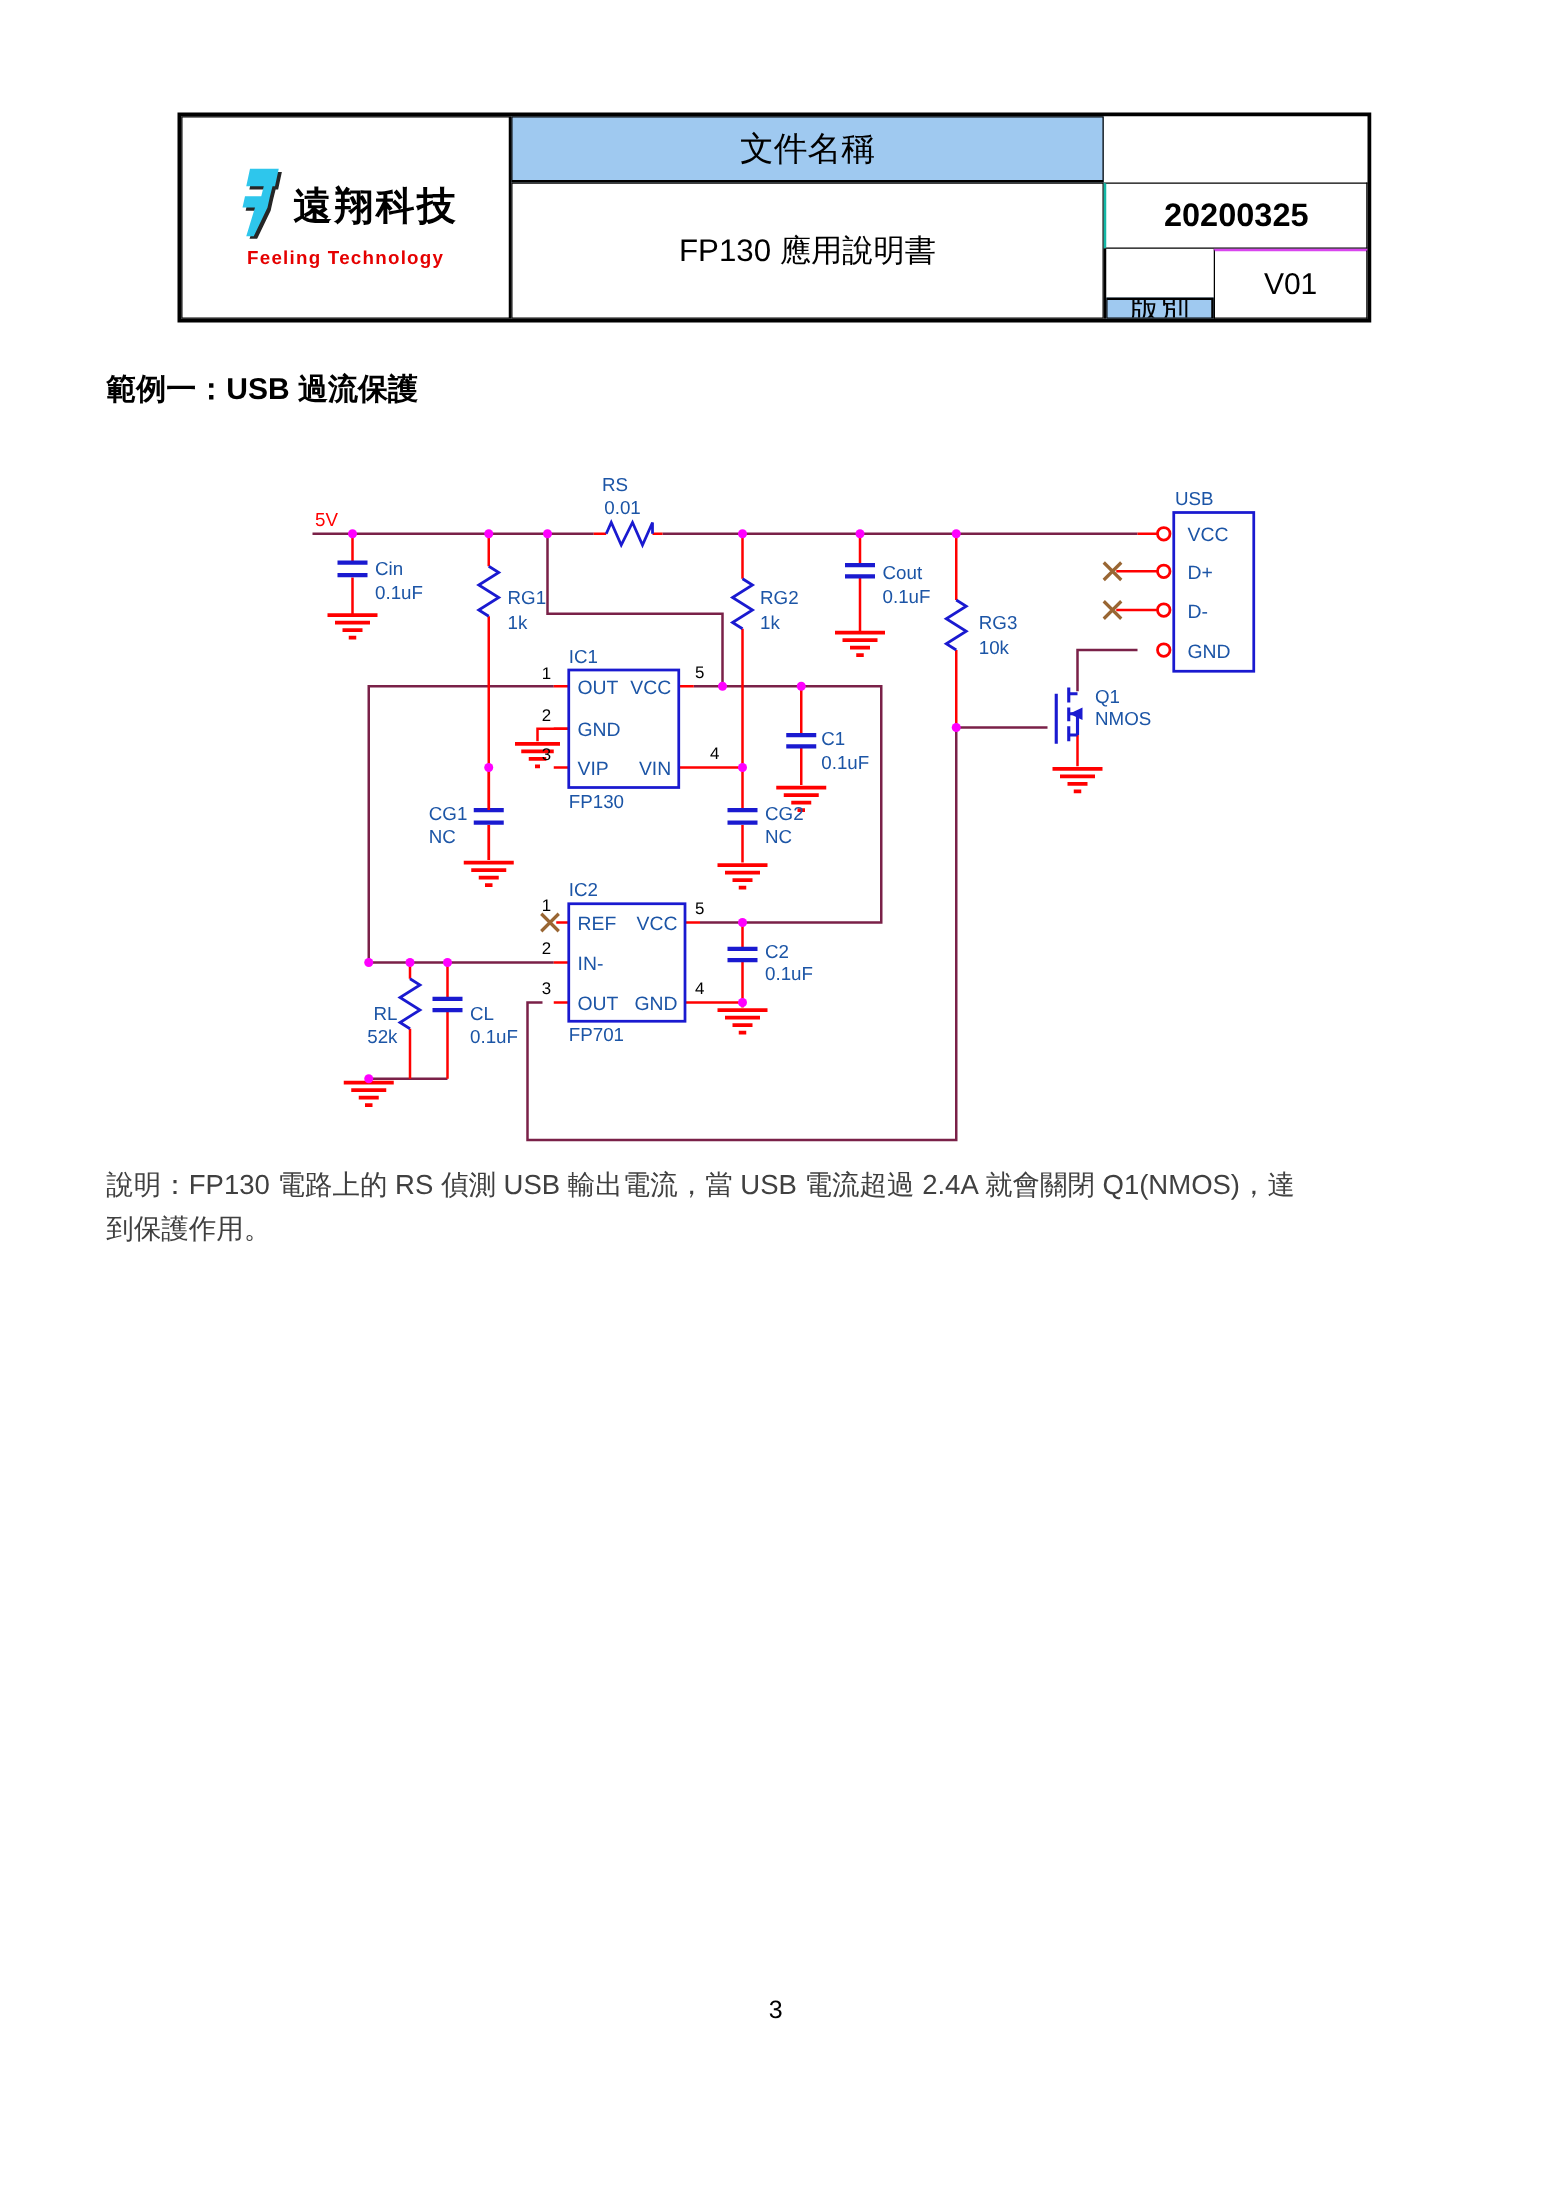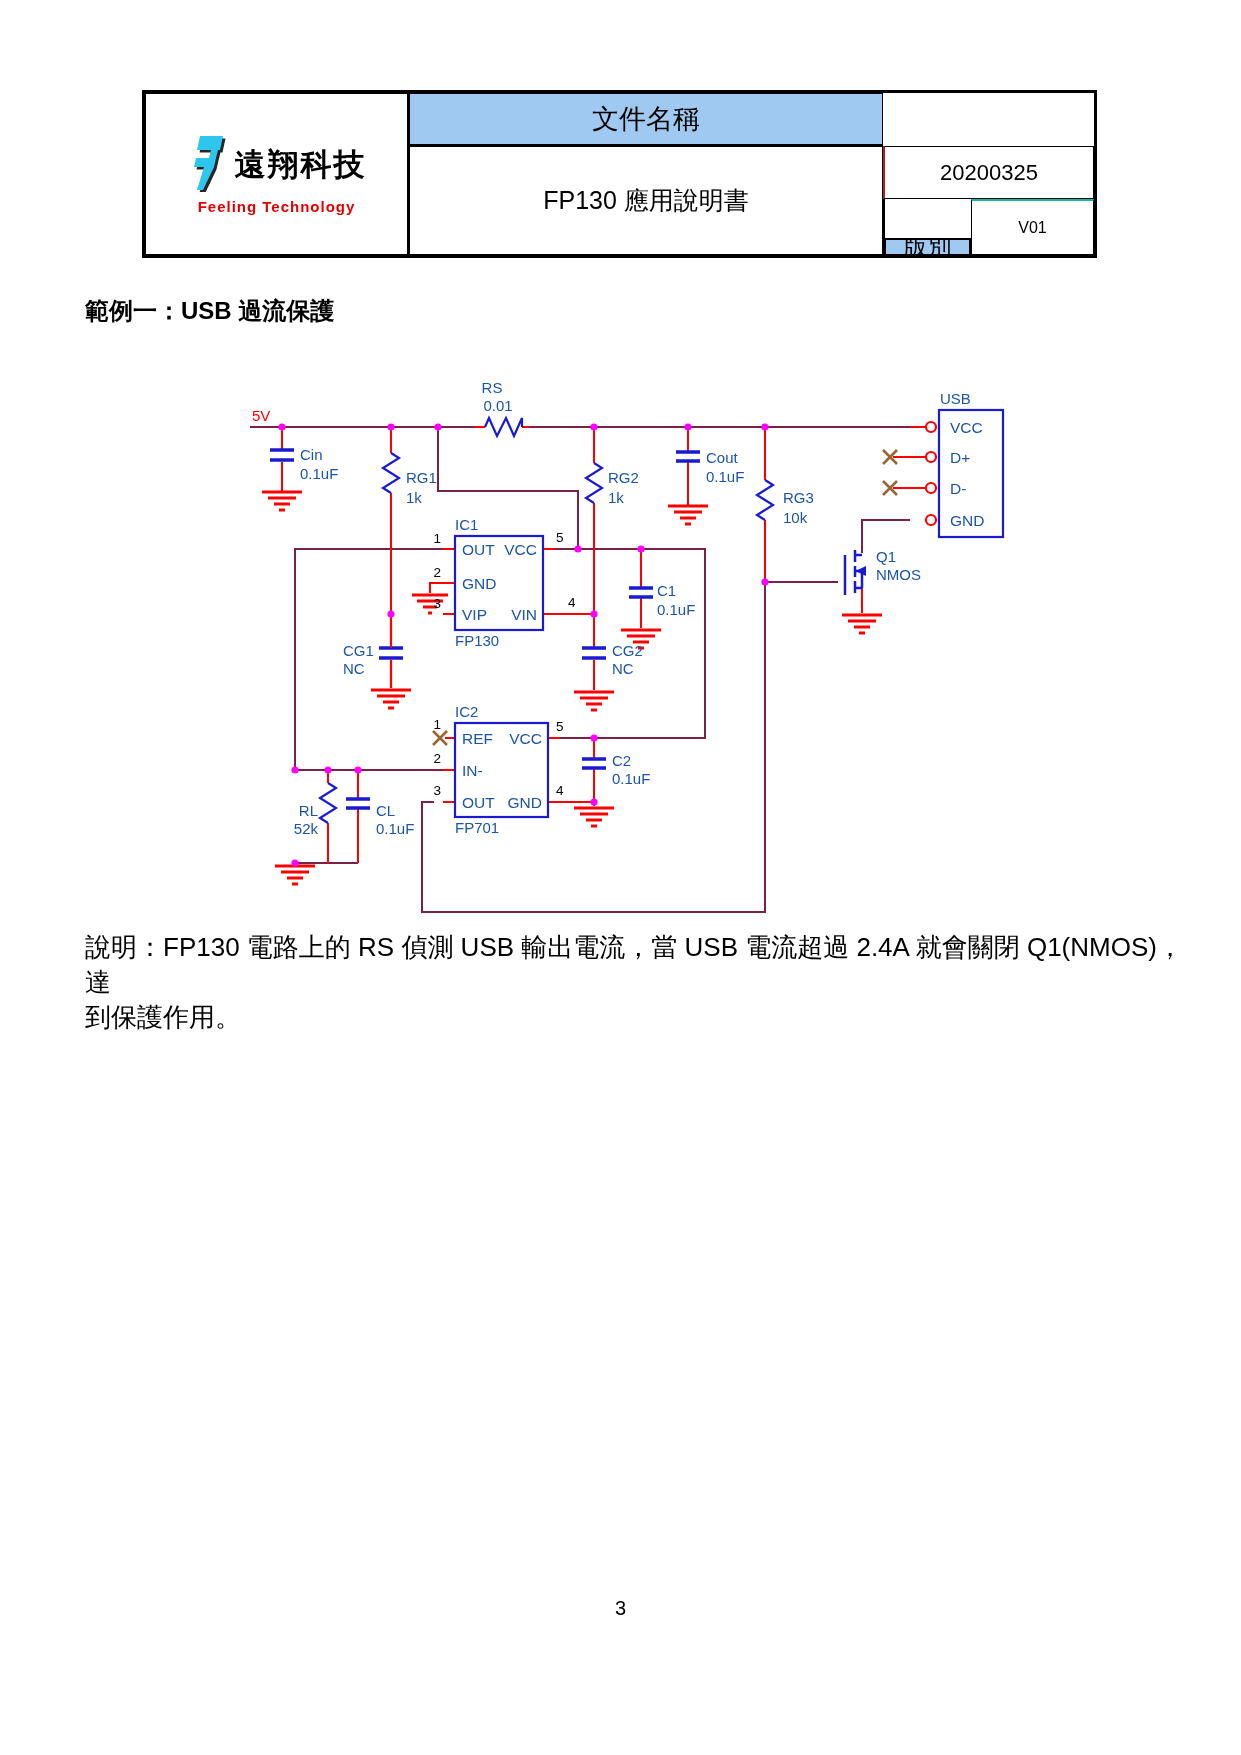--- a/index.html
+++ b/index.html
@@ -6,41 +6,41 @@
   body{width:1241px;height:1755px;position:relative;font-family:"Liberation Sans",sans-serif;color:#000;}
 
   
   .doc-table{position:absolute;left:142px;top:90px;width:955px;height:168px;border:3px solid #000;box-sizing:border-box;display:grid;grid-template-columns:264px 474px 211px;grid-template-rows:53px 53px 56px;}
   .cell{box-sizing:border-box;border:1px solid #000;display:flex;align-items:center;justify-content:center;overflow:hidden;}
   .blue{background:#9FC9F0;}
   .logo-cell{grid-row:1/4;grid-column:1;flex-direction:column;border-right:2px solid #000;}
   .title-cell{grid-row:1;grid-column:2;font-size:27px;border-bottom:2px solid #000;}
   .docname-cell{grid-row:2/4;grid-column:2;font-size:25px;font-weight:normal;}
   .date-label-cell{grid-row:1;grid-column:3;font-size:25px;border-left:2px solid #000;border-bottom:2px solid #000;}
-  .date-value-cell{grid-row:2;grid-column:3;font-size:22px;border-left:2px solid #b91c1c;}
+  .date-value-cell{grid-row:2;grid-column:3;font-size:26px;border-left:2px solid #14b8a6;font-weight:bold;}
   .ver-row{grid-row:3;grid-column:3;display:flex;border-left:2px solid #000;}
   .ver-label{width:86px;font-size:24px;border-top:2px solid #000;border-right:2px solid #000;margin-top:39px;}
-  .ver-value{flex:1;font-size:16px;border-top:2px solid #14b8a6;}
+  .ver-value{flex:1;font-size:24px;border-top:2px solid #d946ef;}
   .logo-row{display:flex;align-items:center;gap:6px;}
   .logo-zh{font-size:31px;font-weight:bold;letter-spacing:2px;}
   .logo-en{color:#E50000;font-size:15px;font-weight:bold;margin-top:2px;letter-spacing:1px;}
 
   
   .heading{position:absolute;left:85px;top:295px;font-size:24px;font-weight:bold;}
 
   
   .schematic{position:absolute;left:140px;top:350px;}
   .schematic text{font-family:"Liberation Sans",sans-serif;}
   .lbl{fill:#1C55A6;font-size:15px;}
   .pinname{fill:#1C55A6;font-size:15.5px;}
   .pinnum{fill:#000;font-size:13.5px;}
   .netlbl{fill:#FF0000;font-size:15px;}
 
   
-  .descr{position:absolute;left:85px;top:930px;width:1100px;font-size:26px;line-height:35px;color:#000000;}
+  .descr{position:absolute;left:85px;top:930px;width:1100px;font-size:22px;line-height:35px;color:#404040;}
 
   
   .pagenum{position:absolute;left:0;top:1597px;width:1241px;text-align:center;font-size:20px;}
 </style>
 </head>
 <body>
 
 <div class="doc-table">
   <div class="cell blue title-cell">文件名稱</div>
   <div class="cell logo-cell">

